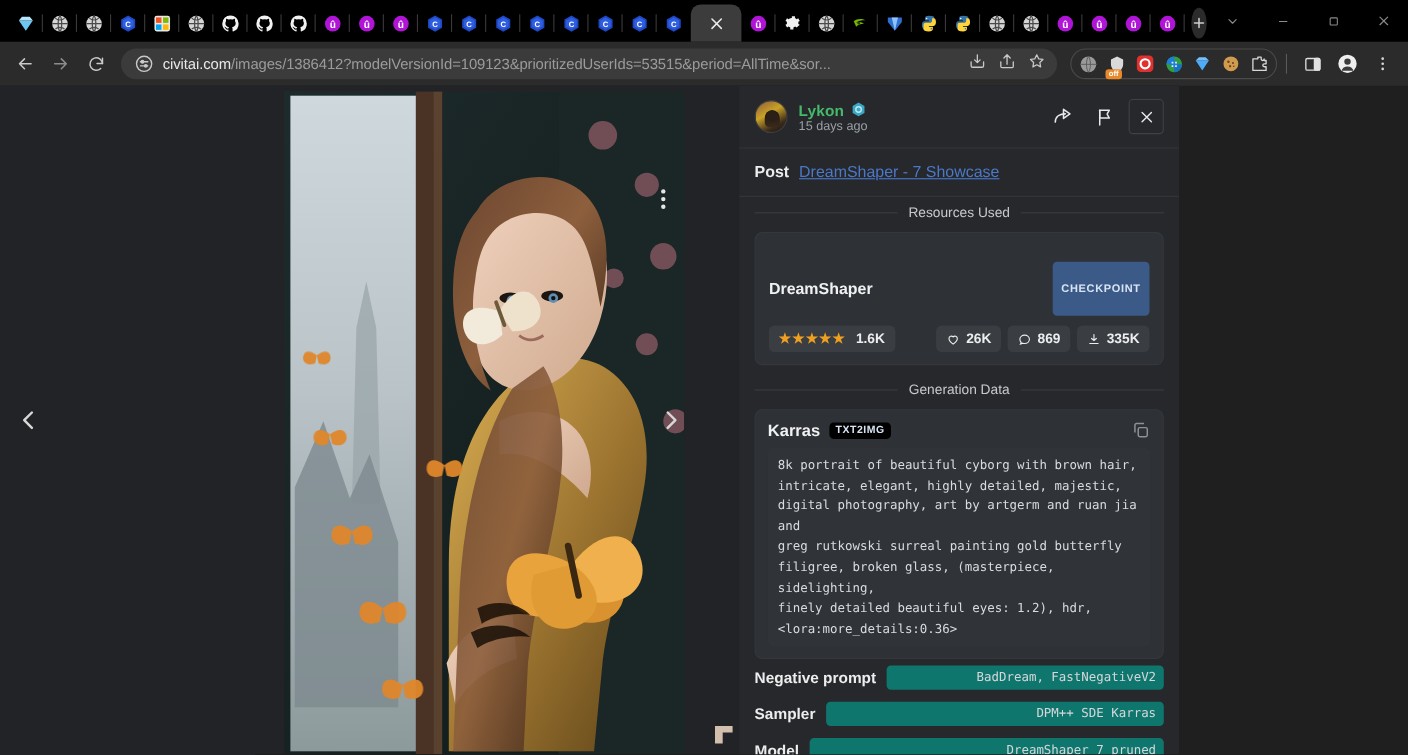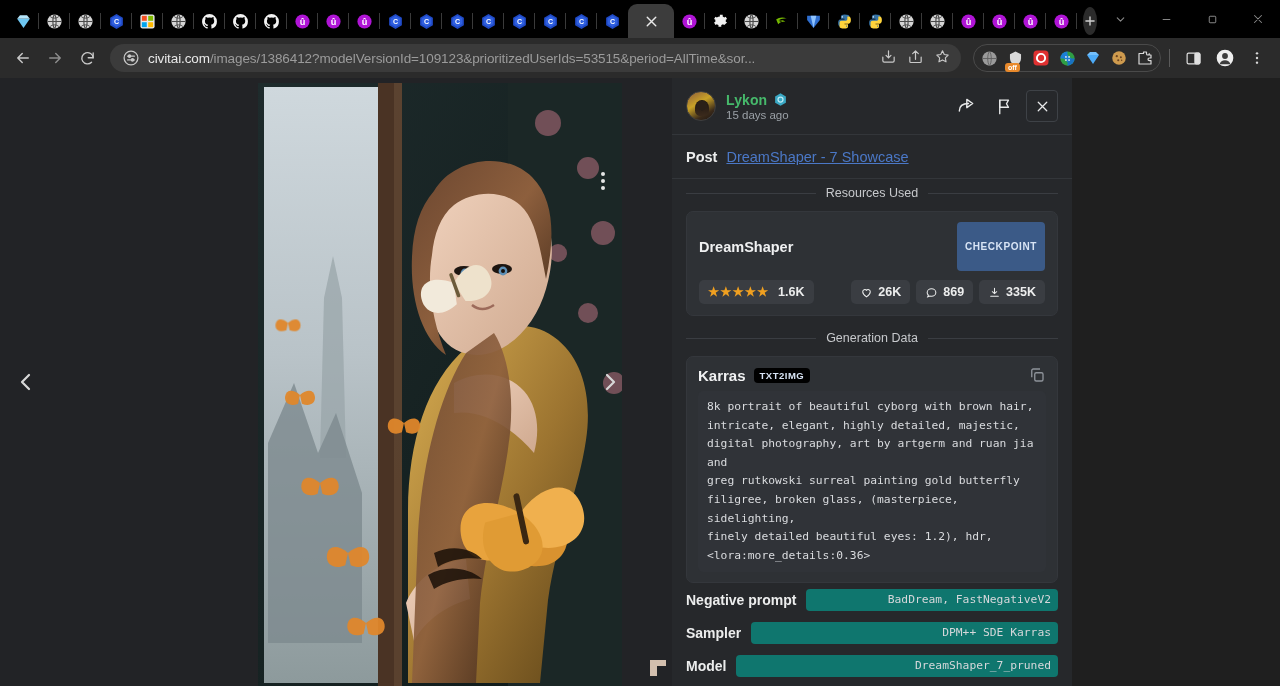--- a/index.html
+++ b/index.html
@@ -143,21 +143,21 @@
   .divider-title {
     display: flex; align-items: center; gap: 10px; padding: 0 14px; height: 28px; text-align: center;
   }
   .divider-title .line { flex: 1 1 auto; height: 1px; background: #3a3d42; }
   .divider-title span { font-size: 12.5px; color: #c7c9cc; white-space: nowrap; }
 
   .res-card {
     margin: 4px 14px 0 14px; background: #2e3135; border: 1px solid #34373c;
     border-radius: 7px; padding: 10px 12px 11px 12px;
   }
-  .res-top { display: flex; align-items: center; }
+  .res-top { display: flex; align-items: center; margin-top: 16px; }
   .res-name { font-size: 14.5px; font-weight: 700; color: #f0f1f2; }
   .chip-ckpt {
     margin-left: auto; background: #3b5a87; color: #d8e4f5; font-size: 10px;
     font-weight: 700; letter-spacing: .6px; padding: 19px 8px; border-radius: 4px;
   }
   .res-stats { display: flex; align-items: center; margin-top: 9px; }
   .pill {
     background: #3a3d42; border-radius: 5px; height: 24px; display: flex;
     align-items: center; gap: 5px; padding: 0 9px; font-size: 12.5px;
     font-weight: 700; color: #eceded;

